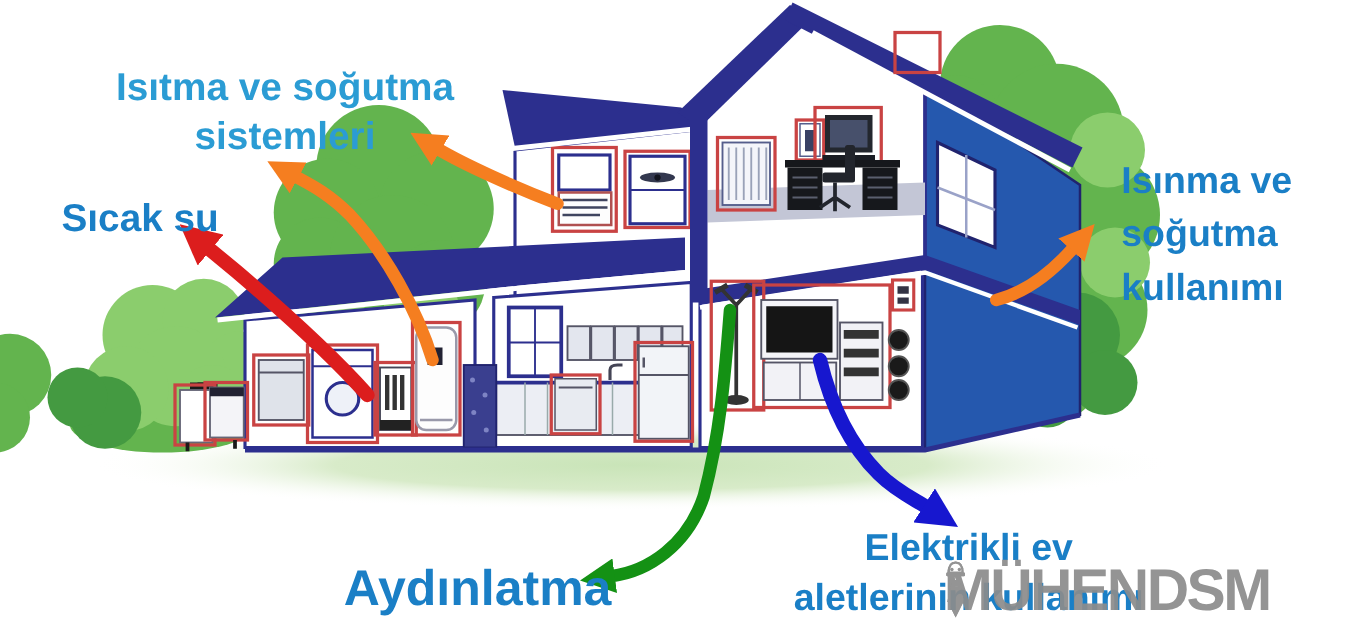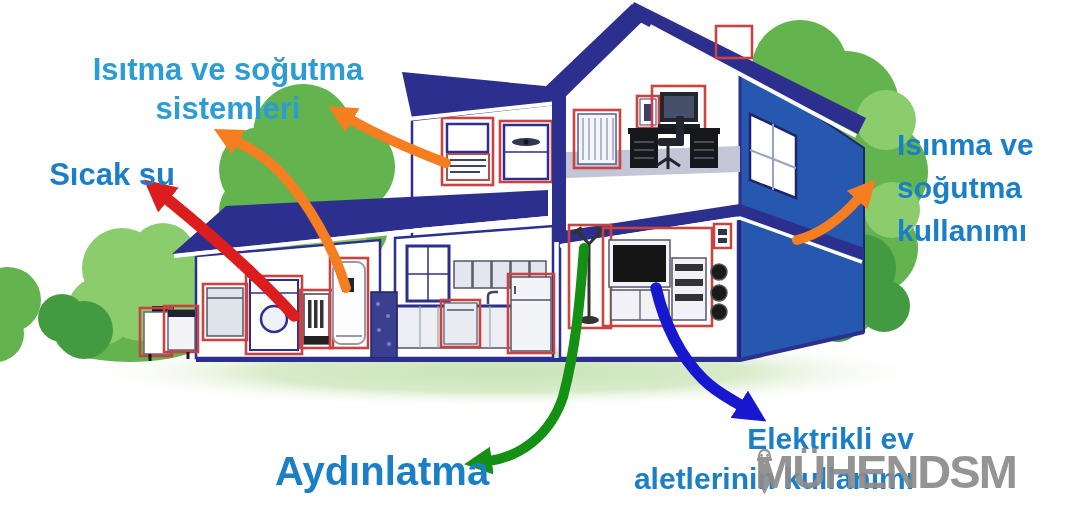--- a/index.html
+++ b/index.html
@@ -5,21 +5,21 @@
   html,body{margin:0;padding:0;background:#fff;}
   .stage{position:relative;width:1085px;height:514px;background:#fff;overflow:hidden;
          font-family:"Liberation Sans","DejaVu Sans",sans-serif;}
   .stage svg{position:absolute;left:0;top:0;}
   .lbl{position:absolute;font-weight:700;color:var(--label_blue);}
   .lbl.teal{color:var(--label_teal);}
   #lbl-heating-systems{left:78px;top:50px;width:300px;text-align:center;font-size:31px;line-height:39px;}
   #lbl-hot-water{left:10px;top:155px;width:165px;text-align:right;font-size:31px;line-height:39px;}
   #lbl-heating-need{left:897px;top:123px;width:178px;text-align:left;font-size:30px;line-height:43px;}
   #lbl-lighting{left:275px;top:449px;font-size:40px;}
-  #lbl-appliances{left:596px;top:419px;width:318px;text-align:right;font-size:30px;line-height:40px;}
+  #lbl-appliances{left:616px;top:419px;width:318px;text-align:center;font-size:30px;line-height:40px;}
   .watermark{position:absolute;left:722px;top:448px;color:var(--watermark_gray);
              font-size:47px;font-weight:700;letter-spacing:-2px;line-height:1;opacity:.93;white-space:nowrap;margin-left:33px;}
   .watermark svg{display:inline-block;vertical-align:baseline;margin:0 1px;}
   
   .f-navy{fill:var(--roof_navy);} .s-navy{stroke:var(--roof_navy);}
   .f-blue{fill:var(--wall_blue);}
   .f-green{fill:var(--tree_green);} .f-greenl{fill:var(--tree_green_light);} .f-greend{fill:var(--tree_green_dark);}
   .hl{fill:none;stroke:var(--highlight_red);stroke-width:2.6;}
   .arr{fill:none;stroke-linecap:round;}
   .mo{fill:var(--arrow_orange);} .mr{fill:var(--arrow_red);} .mg{fill:var(--arrow_green);} .mb{fill:var(--arrow_blue);}

